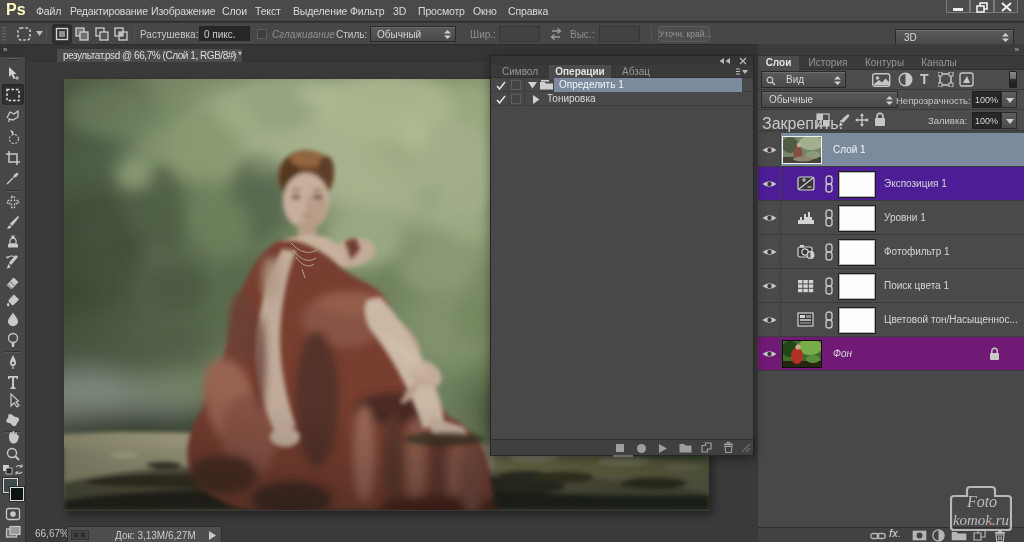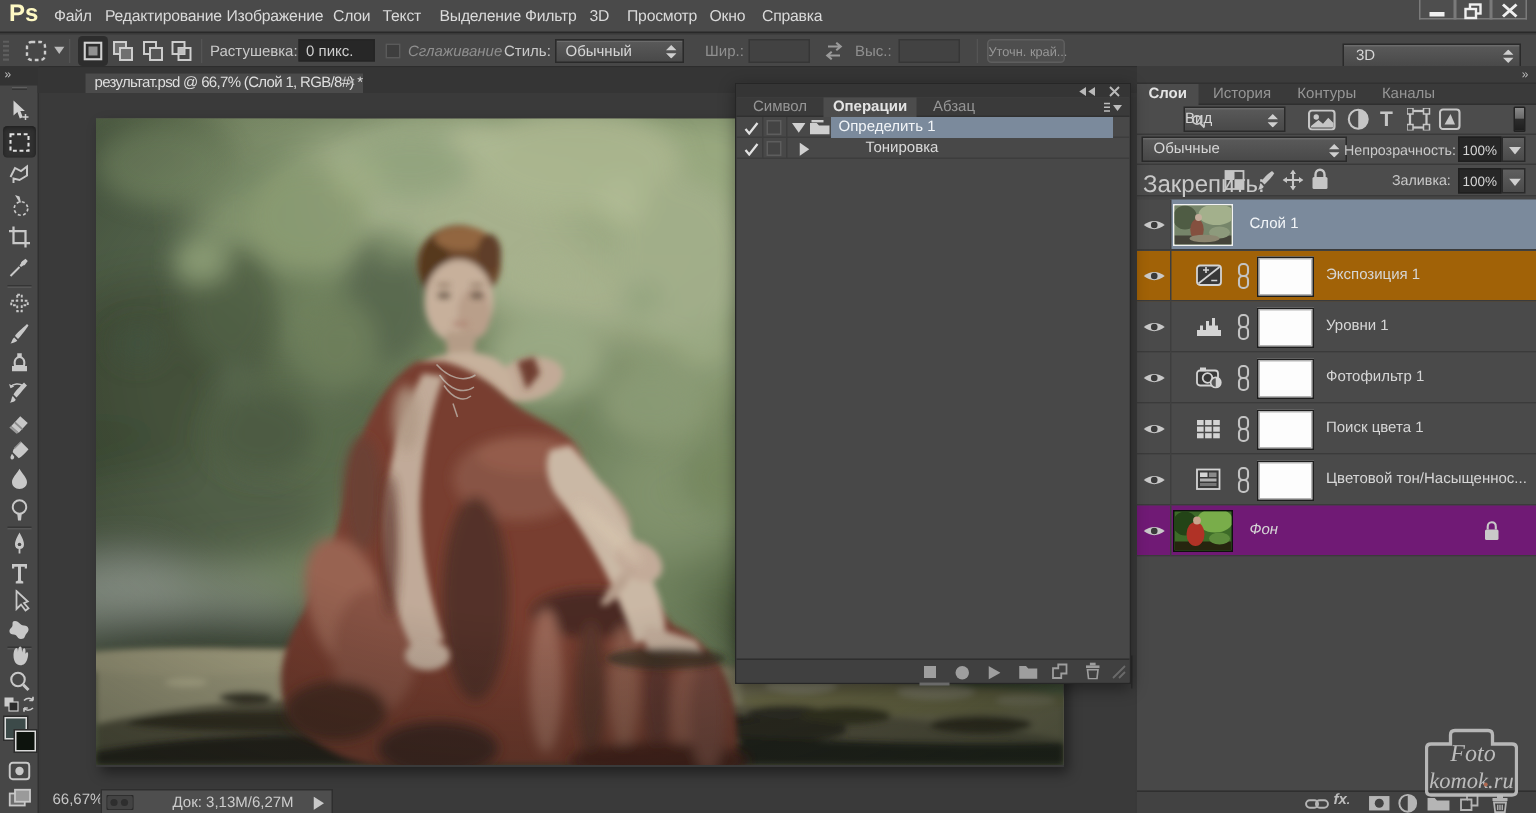--- a/index.html
+++ b/index.html
@@ -418,21 +418,21 @@
 <div class="ptab act" style="left:0;width:41px;height:14px;line-height:14px;font-weight:bold;">Слои</div>
 <div class="ptab" style="left:43px;width:54px;height:14px;line-height:14px;">История</div>
 <div class="ptab" style="left:99px;width:55px;height:14px;line-height:14px;">Контуры</div>
 <div class="ptab" style="left:156px;width:50px;height:14px;line-height:14px;">Каналы</div>
 <svg class="abs" style="right:4px;top:15px;" width="12" height="8">
         <path d="M0 1 L4 1 M0 3.5 L4 3.5 M0 6 L4 6" stroke="#bdbdbd"></path>
         <path d="M6 2 L12 2 L9 6 Z" fill="#bdbdbd"></path>
       </svg>
 </div>
 <div class="abs" style="left:0;top:26px;width:266px;height:20px;background:#4c4c4c;border-bottom:1px solid #3a3a3a;">
-<div class="dd" style="left:3px;top:1px;width:68px;height:17px;line-height:16px;padding-left:0;margin-left:28px;">Вид<svg class="abs" style="left:4px;top:4px;" width="10" height="10">
+<div class="dd" style="left:3px;top:1px;width:85px;height:17px;line-height:16px;padding-left:24px;">Вид<svg class="abs" style="left:4px;top:4px;" width="10" height="10">
           <circle cx="4" cy="4" r="2.8" fill="none" stroke="#c9c9c9" stroke-width="1.2"></circle>
           <path d="M6 6 L9 9" stroke="#c9c9c9" stroke-width="1.4"></path>
         </svg><svg class="updn" width="7" height="9">
           <path d="M0 3.5 L3.5 0 L7 3.5 Z M0 5.5 L3.5 9 L7 5.5 Z" fill="#cfcfcf"></path>
         </svg></div>
 <svg class="abs" style="left:114px;top:3px;" width="19" height="14">
         <rect x="0.7" y="0.7" width="17" height="12.6" rx="2" fill="none" stroke="#c6c6c6" stroke-width="1.4"></rect>
         <circle cx="5.5" cy="5" r="1.8" fill="#c6c6c6"></circle>
         <path d="M2 11 L7 7 L10 9.5 L13.5 5.5 L17 9 L17 12 L2 12 Z" fill="#c6c6c6"></path>
       </svg>
@@ -506,21 +506,21 @@
             <ellipse cx="7" cy="8" rx="8" ry="8" fill="#4f5c44"></ellipse>
             <rect x="0" y="20" width="38" height="6" fill="#45443a"></rect>
             <ellipse cx="15" cy="16" rx="4.5" ry="7" fill="#84503f"></ellipse>
             <circle cx="16" cy="8" r="2.3" fill="#c4ad9b"></circle>
             <ellipse cx="30" cy="18" rx="7" ry="4" fill="#8d9a7c"></ellipse>
             <ellipse cx="20" cy="22" rx="10" ry="2.5" fill="#8c8670"></ellipse>
           </svg>
  </div>
  <div class="ltext" style="left:75px;color:#f2f5f8;">Слой 1</div>
 </div>
-<div class="lrow" style="top:34px;background:#a16207;">
+<div class="lrow" style="top:34px;background:#4c1d95;">
  <svg class="eye" style="left:4px;top:12px;" viewBox="0 0 15 10">
           <path d="M0.5 5 Q7.5 -0.5 14.5 5 Q7.5 10.5 0.5 5 Z" fill="#c9c9c9"></path>
           <circle cx="7.5" cy="5" r="2.2" fill="#3a3a3a"></circle>
         </svg>
  <svg class="adjicon" width="18" height="15">
           <rect x="1" y="1" width="16" height="13" rx="2" fill="#383838" stroke="#d4d4d4" stroke-width="1.2"></rect>
           <path d="M16 2 L2 13" stroke="#d4d4d4" stroke-width="1.1"></path>
           <path d="M5 4 h4 M7 2 v4" stroke="#d4d4d4" stroke-width="1.1"></path>
           <path d="M10.5 11 h4" stroke="#d4d4d4" stroke-width="1.1"></path>
         </svg>
@@ -710,21 +710,21 @@
 <div class="abs" style="left:0;top:14px;width:262px;height:14px;border-bottom:1px solid #3d3d3d;">
 <svg class="abs" style="left:5px;top:3px;" width="10" height="9">
           <path d="M1 5 L3.5 8 L9 1" fill="none" stroke="#e2e2e2" stroke-width="1.5"></path>
         </svg>
 <div class="abs" style="left:17px;top:0;width:1px;height:14px;background:#3d3d3d;"></div>
 <div class="abs" style="left:20px;top:2px;width:10px;height:10px;border:1px solid #5d5d5d;background:#444444;"></div>
 <div class="abs" style="left:33px;top:0;width:1px;height:14px;background:#3d3d3d;"></div>
 <svg class="abs" style="left:42px;top:3px;" width="7" height="9">
           <path d="M0 0 L6.5 4.5 L0 9 Z" fill="#d0d0d0"></path>
         </svg>
-<div class="abs" style="left:56px;top:1px;font-size:10px;color:#dadada;margin-left:30px;">Тонировка</div>
+<div class="abs" style="left:56px;top:1px;font-size:10px;color:#dadada;">Тонировка</div>
 </div>
 </div>
 <div class="abs" style="left:0;top:383px;width:262px;height:16px;background:#404040;border-top:1px solid #2e2e2e;">
 <rect><div class="abs" style="left:125px;top:4px;width:8px;height:8px;background:#9e9e9e;"></div>
 <div class="abs" style="left:146px;top:4px;width:9px;height:9px;background:#9e9e9e;border-radius:50%;"></div>
 <svg class="abs" style="left:168px;top:4px;" width="8" height="9">
           <path d="M0 0 L8 4.5 L0 9 Z" fill="#9e9e9e"></path>
         </svg>
 <svg class="abs" style="left:188px;top:2px;" width="13" height="11">
           <path d="M0.5 10.5 L0.5 2 L5 2 L6.5 3.6 L12.5 3.6 L12.5 10.5 Z" fill="#9e9e9e"></path>

